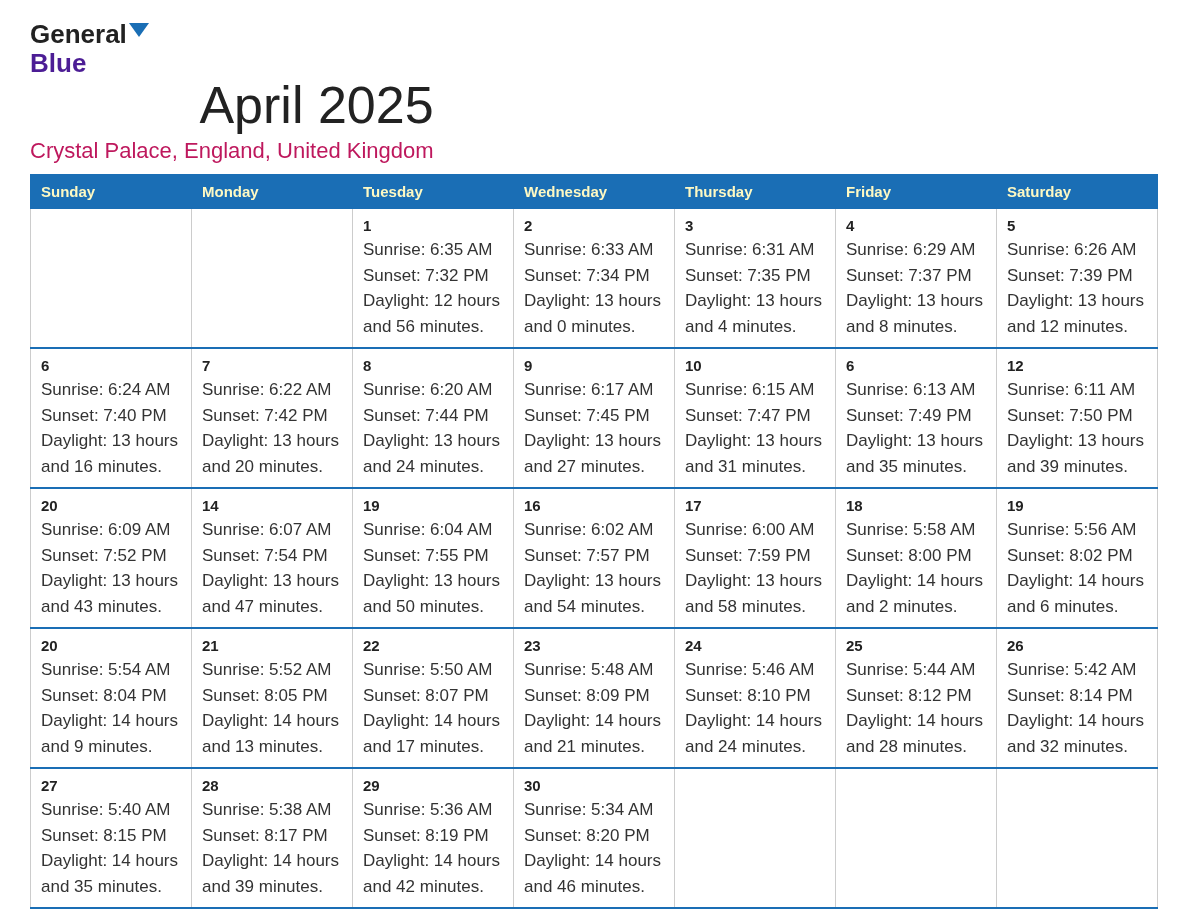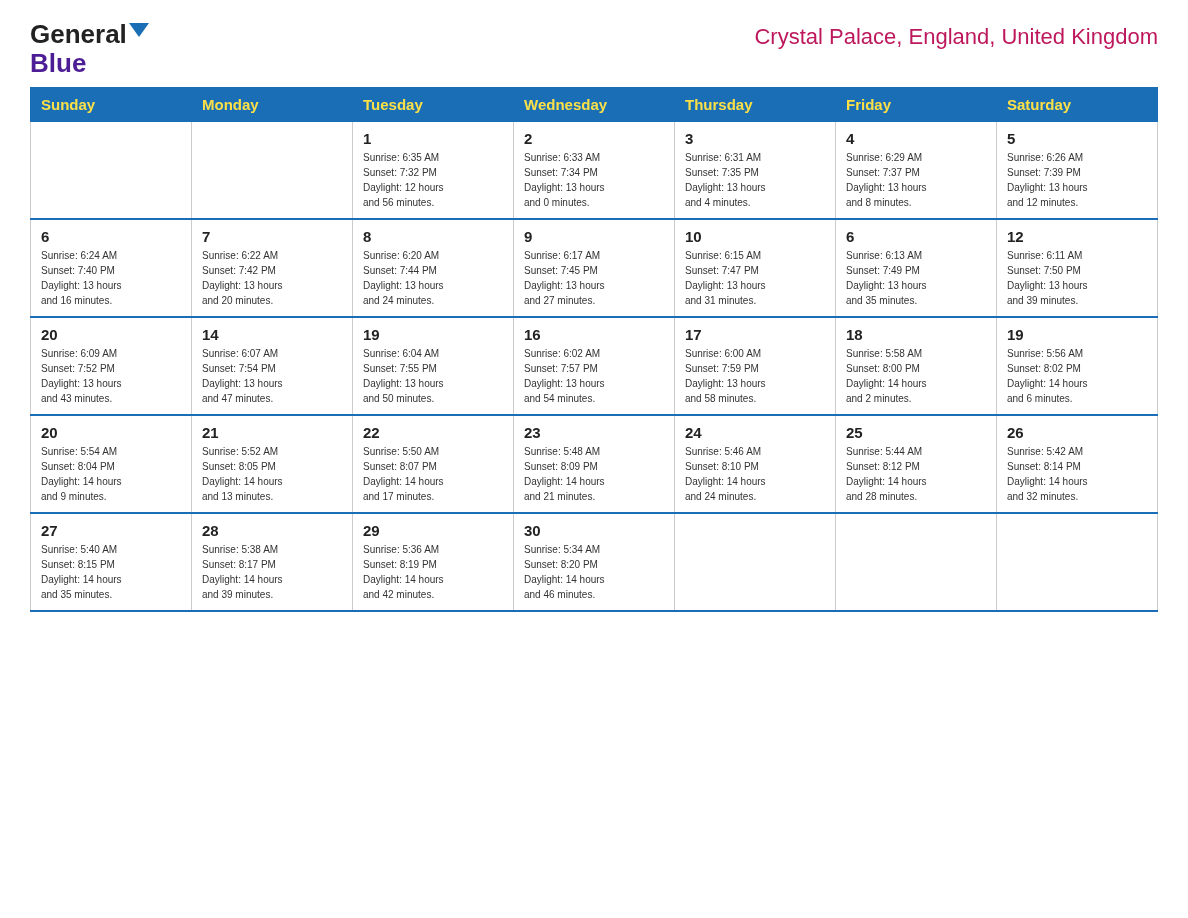--- a/index.html
+++ b/index.html
@@ -8,20 +8,21 @@
       background: #fff;
       width: 1188px;
       min-height: 918px;
       padding: 20px 30px;
     }
     .header {
       display: flex;
       justify-content: space-between;
       align-items: flex-start;
       margin-bottom: 10px;
+      flex-direction: column;
     }
     .logo {
       display: flex;
       flex-direction: column;
       align-items: flex-start;
     }
     .logo-text-general {
       font-size: 26px;
       font-weight: bold;
       color: #222;
@@ -64,21 +65,21 @@
       color: #be185d;
       margin-top: 4px;
     }
     table {
       width: 100%;
       border-collapse: collapse;
       margin-top: 10px;
     }
     thead tr th {
       background-color: #1a6eb5;
-      color: #fde047;
+      color: #fef9c3;
       padding: 8px 10px;
       font-size: 15px;
       font-weight: bold;
       text-align: left;
       border: 1px solid #1a6eb5;
     }
     tbody tr td {
       vertical-align: top;
       padding: 8px 10px;
       font-size: 13px;
@@ -91,40 +92,41 @@
       border-bottom: 2px solid #1a6eb5;
     }
     .day-number {
       font-size: 15px;
       font-weight: bold;
       color: #222;
       display: block;
       margin-bottom: 3px;
     }
     .day-info {
-      font-size: 10px;
+      font-size: 17px;
       color: #333;
       line-height: 1.5;
     }
     .empty-cell {
       background: #fff;
     }
   </style>
 </head>
 <body>
 
 <div class="header">
   <div class="logo">
     <div class="logo-row">
       <span class="logo-text-general">General</span>
       <span class="logo-arrow"></span>
     </div>
     <span class="logo-text-blue">Blue</span>
   </div>
   <div class="title-block">
+    <h1>April 2025</h1>
     <h2>Crystal Palace, England, United Kingdom</h2>
   </div>
 </div>
 
 <table>
   <thead>
     <tr>
     <th>Sunday</th>
         <th>Monday</th>
         <th>Tuesday</th>

